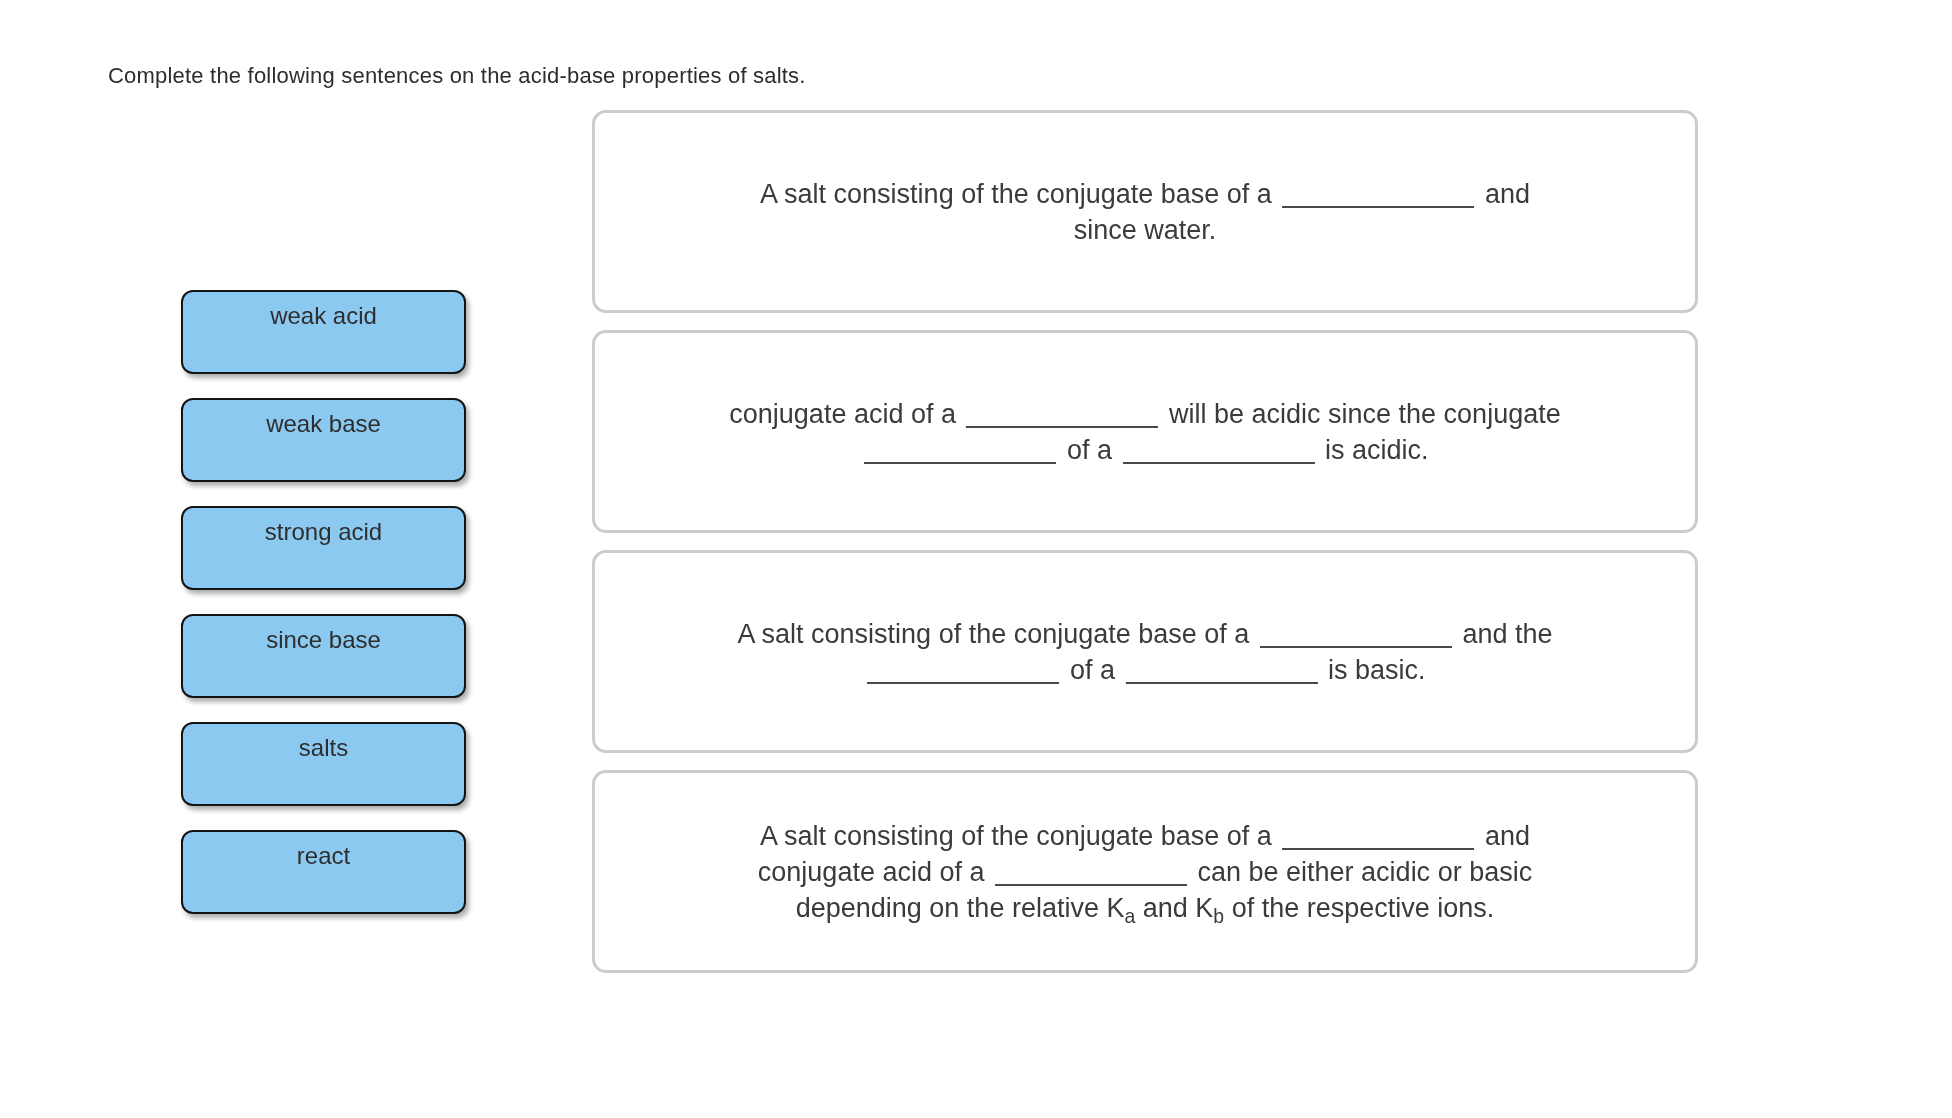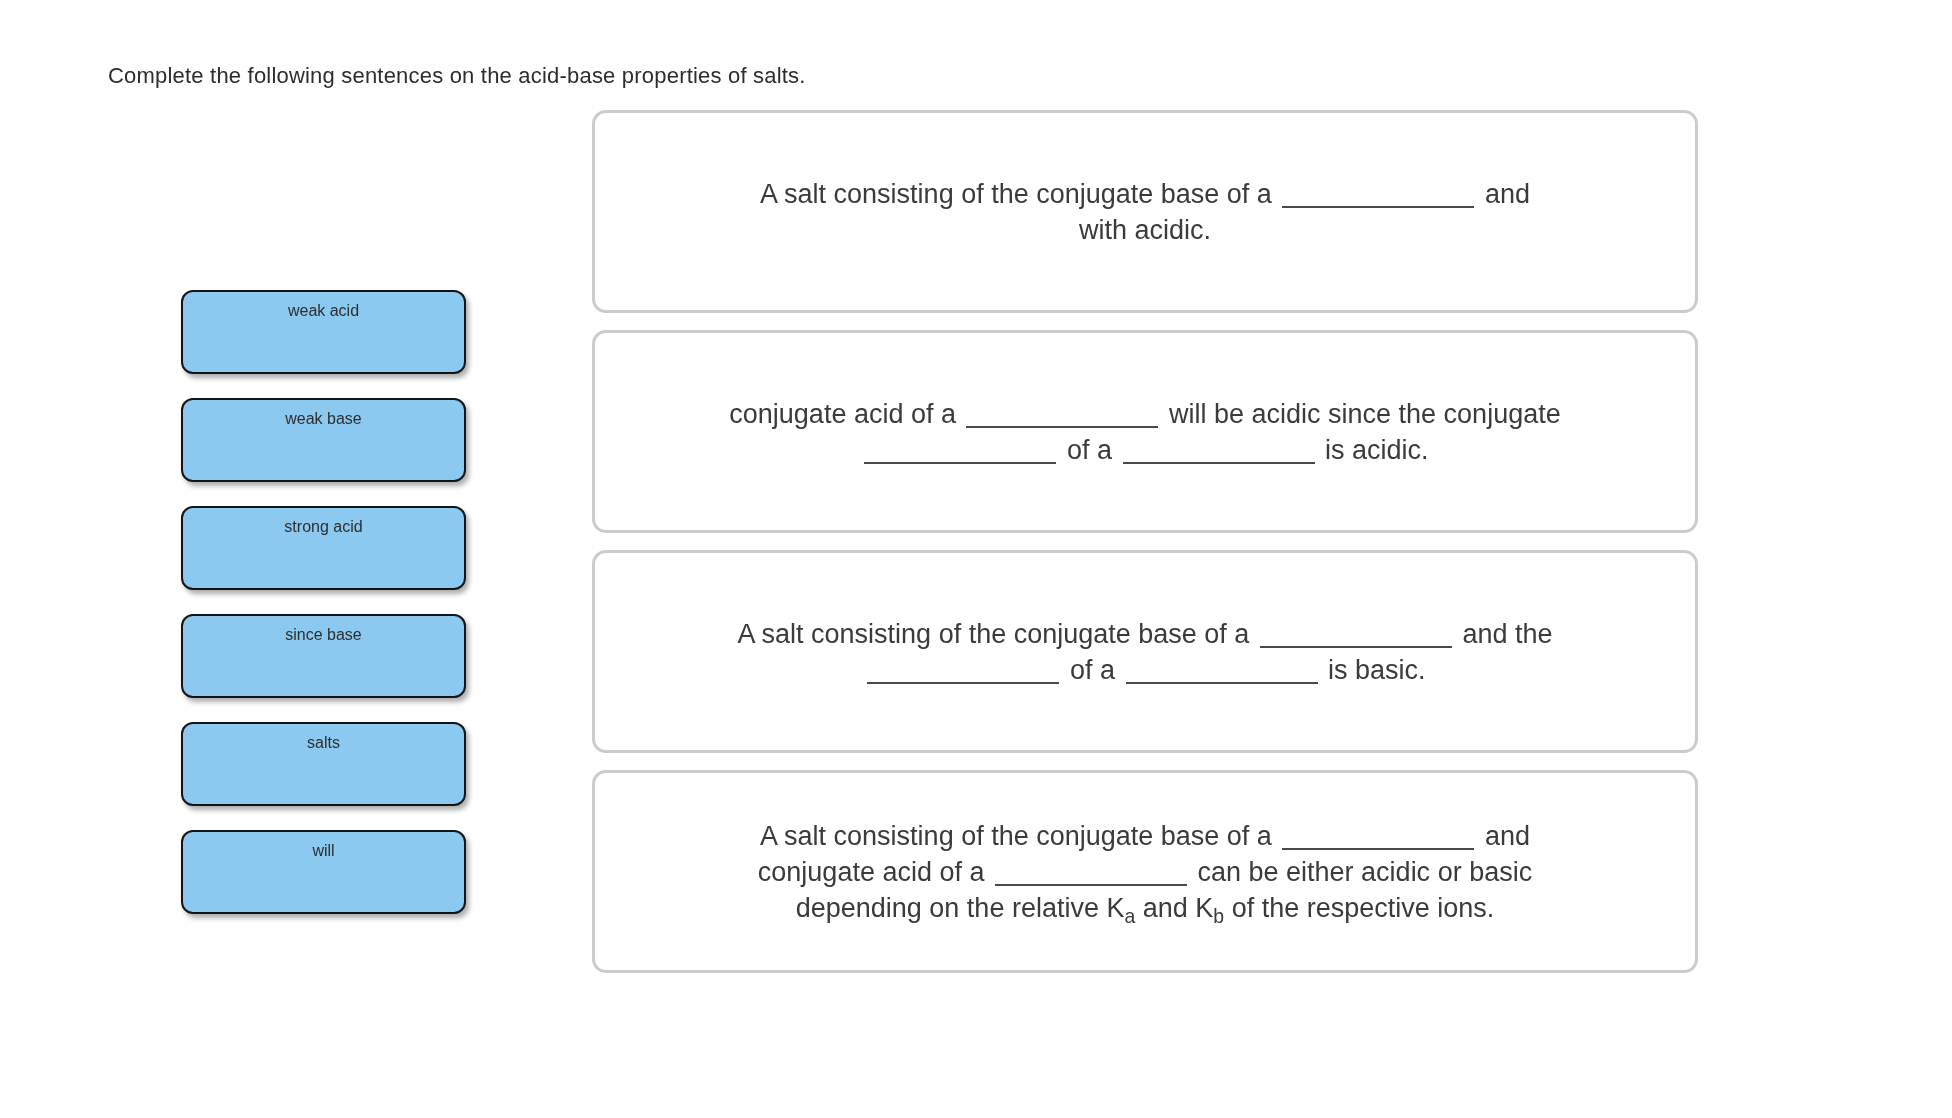--- a/index.html
+++ b/index.html
@@ -25,21 +25,21 @@
     display:flex;flex-direction:column;
   }
   .word-tile{
     width:285px;height:84px;margin-bottom:24px;
     background:var(--tile-fill);
     border:2.5px solid var(--tile-border);
     border-radius:12px;
     box-shadow:3px 4px 5px rgba(0,0,0,0.32);
     display:flex;justify-content:center;align-items:flex-start;
     padding-top:10px;
-    font-size:16px;color:var(--tile-text);
+    font-size:24px;color:var(--tile-text);
     cursor:grab;user-select:none;
   }
 
   .questions{
     position:absolute;left:592px;top:110px;width:1106px;
     display:flex;flex-direction:column;
   }
   .question-card{
     width:1106px;height:203px;margin-bottom:17px;
     background:#ffffff;
@@ -66,28 +66,28 @@
 <body>
 
 <div class="instruction">Complete the following sentences on the acid-base properties of salts.</div>
 
 <div class="word-bank">
   <div class="word-tile">weak acid</div>
   <div class="word-tile">weak base</div>
   <div class="word-tile">strong acid</div>
   <div class="word-tile">since base</div>
   <div class="word-tile">salts</div>
-  <div class="word-tile">will</div>
+  <div class="word-tile">react</div>
 </div>
 
 <div class="questions">
 
   <div class="question-card">
     <div class="sentence-line">A salt consisting of the conjugate base of a <span class="blank"></span> and</div>
-    <div class="sentence-line">with acidic.</div>
+    <div class="sentence-line">since water.</div>
   </div>
 
   <div class="question-card">
     <div class="sentence-line">conjugate acid of a <span class="blank"></span> will be acidic since the conjugate</div>
     <div class="sentence-line"><span class="blank"></span> of a <span class="blank"></span> is acidic.</div>
   </div>
 
   <div class="question-card">
     <div class="sentence-line">A salt consisting of the conjugate base of a <span class="blank"></span> and the</div>
     <div class="sentence-line"><span class="blank"></span> of a <span class="blank"></span> is basic.</div>

